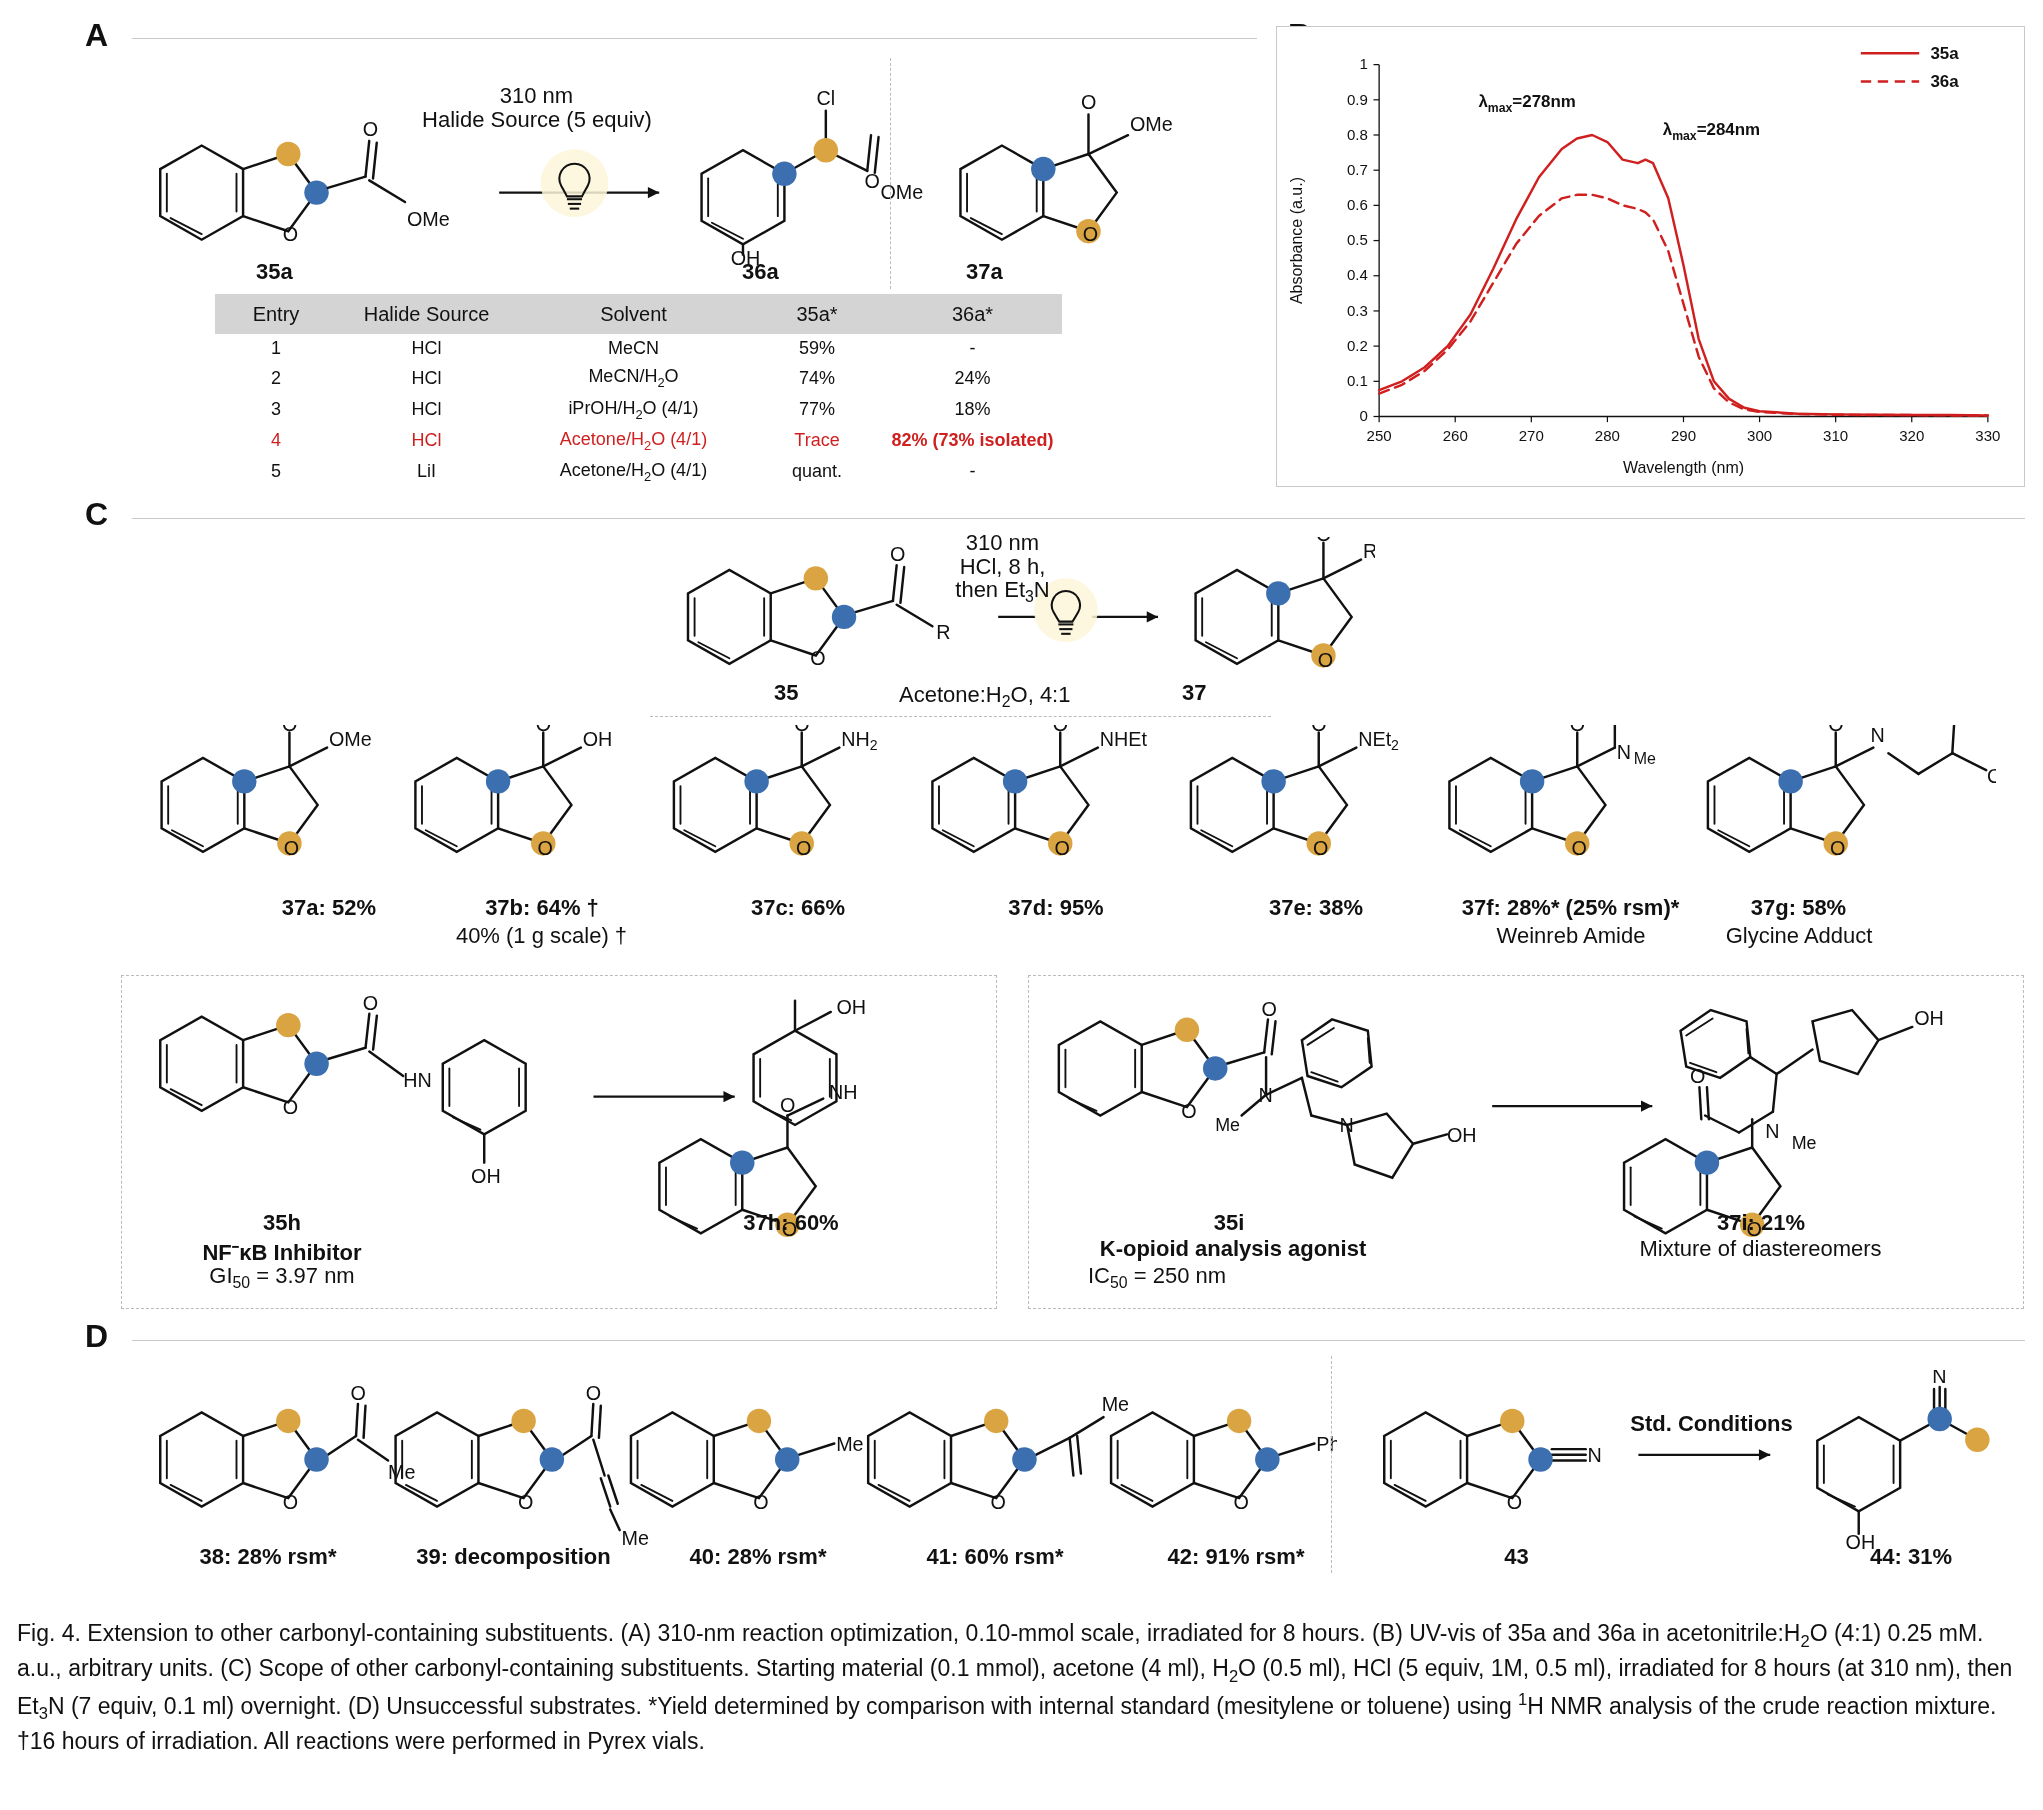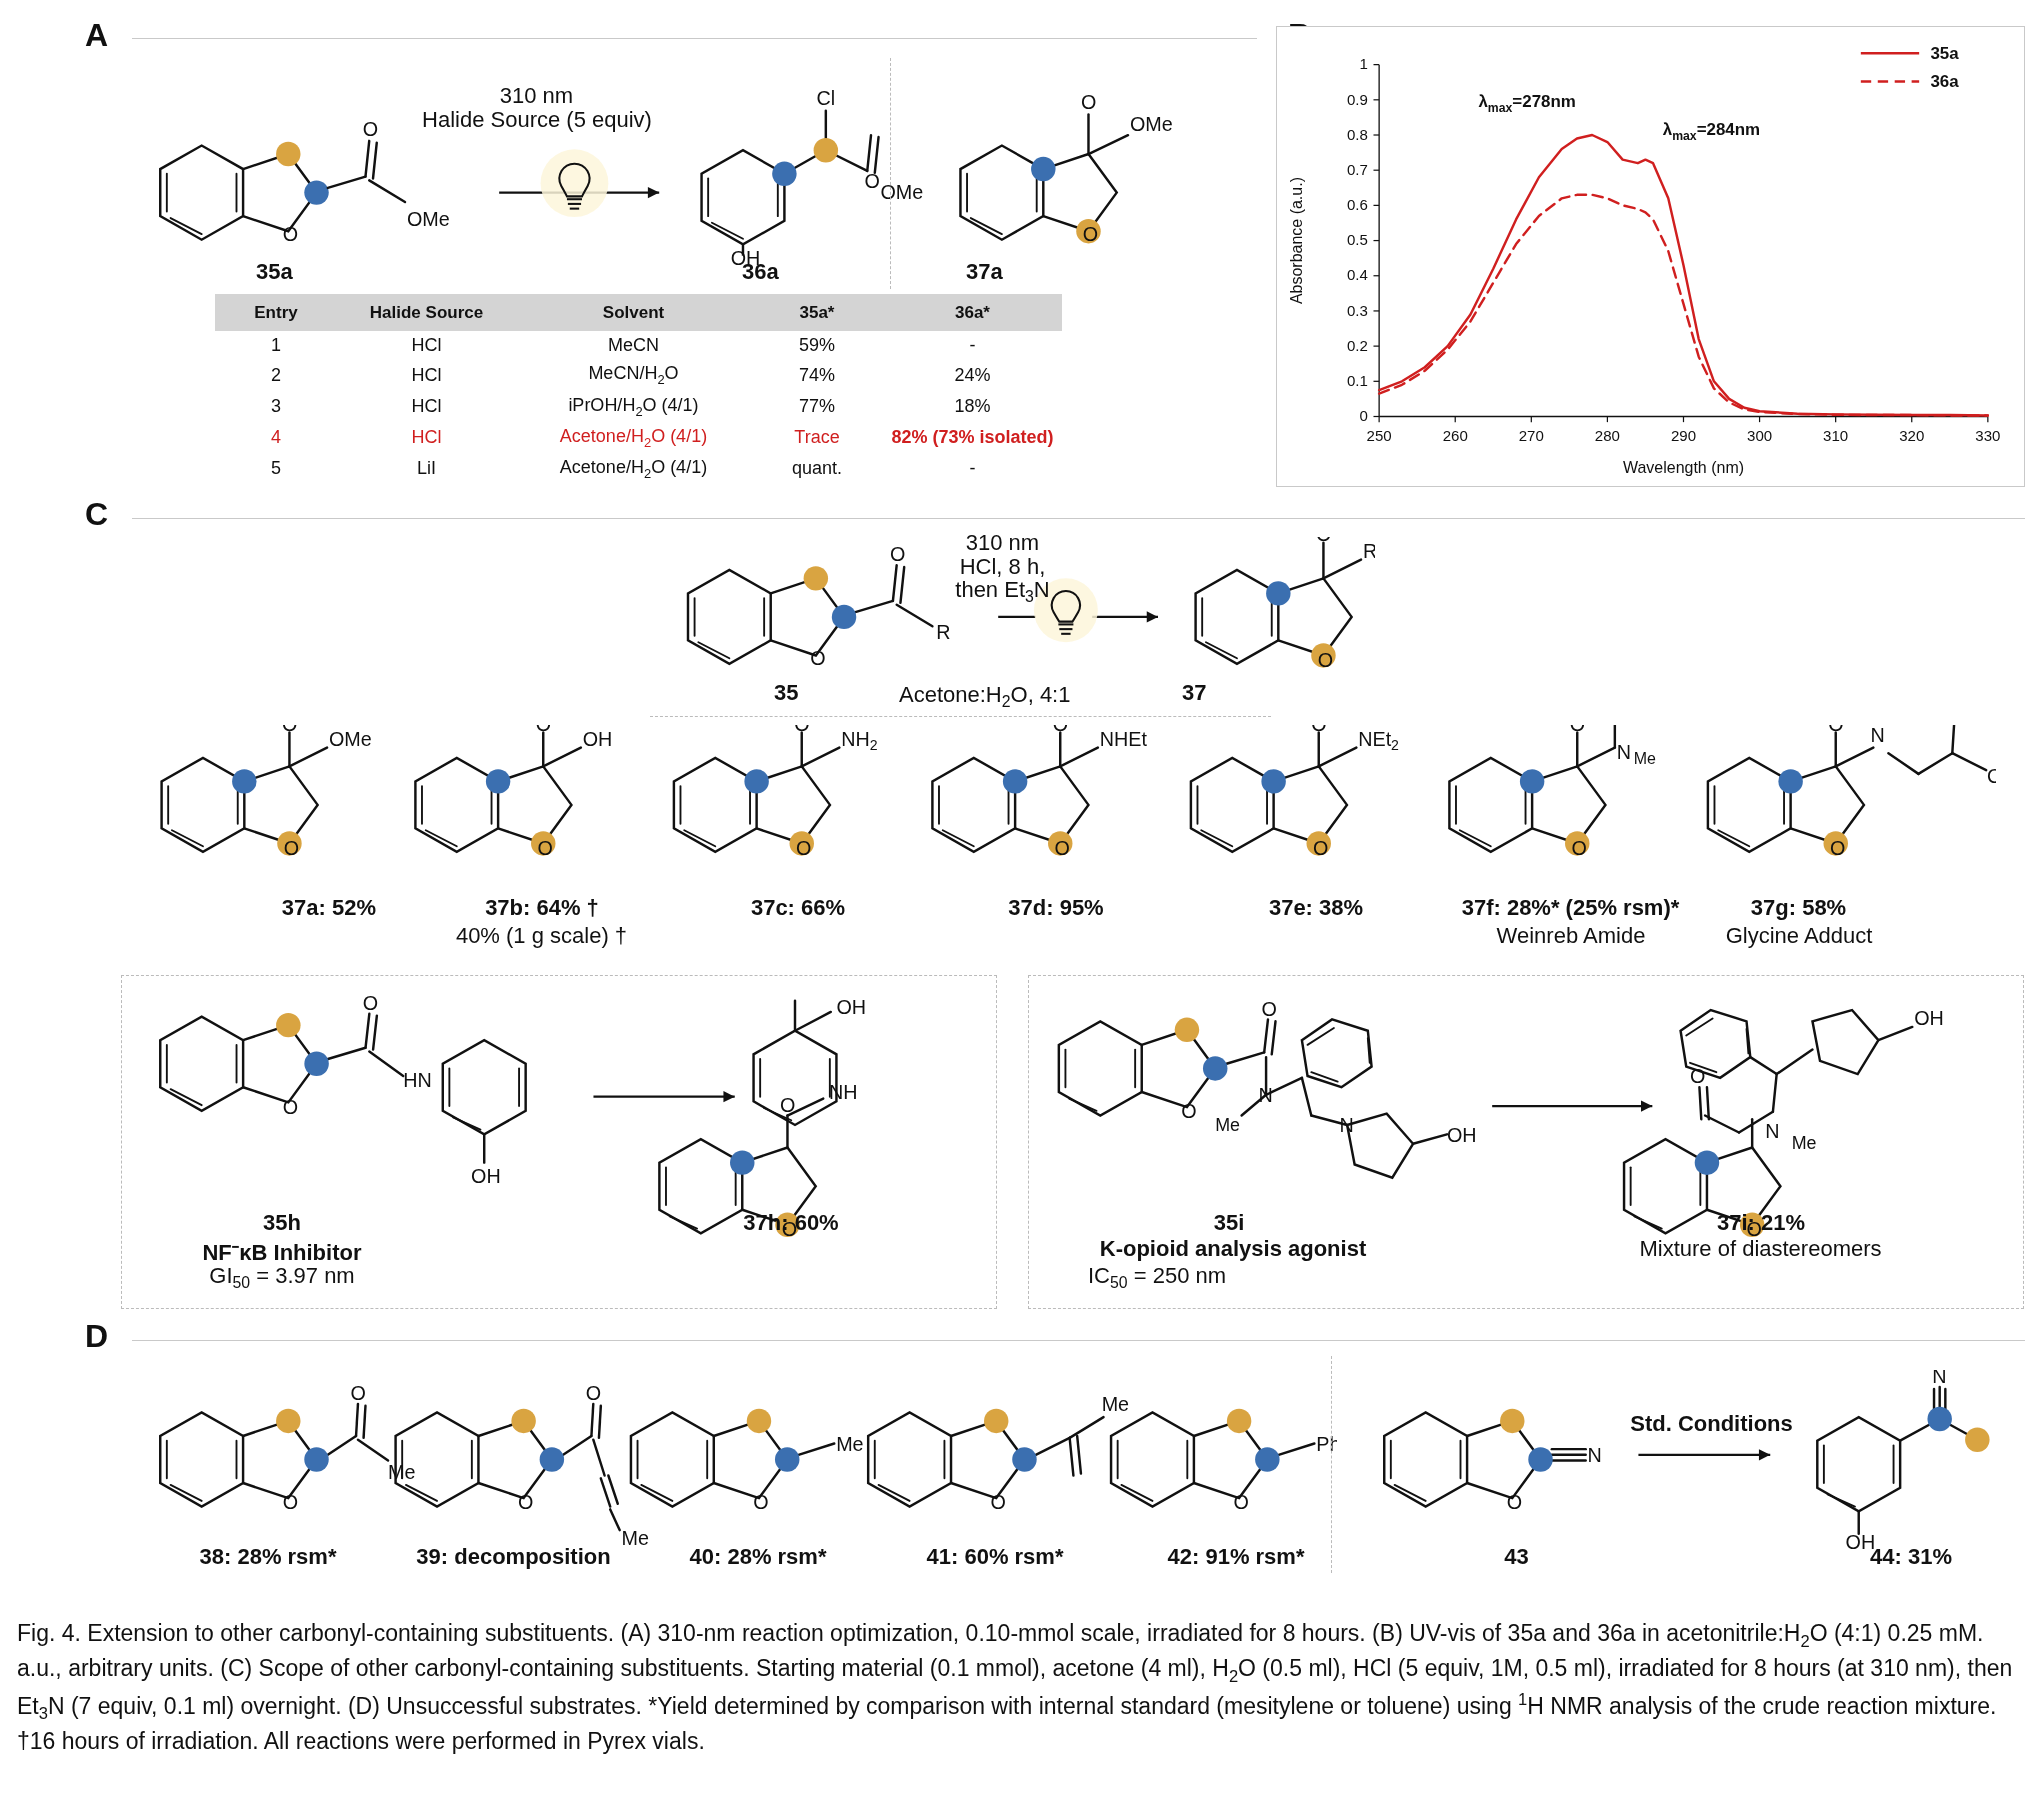--- a/index.html
+++ b/index.html
@@ -50,24 +50,24 @@
   
   #opt-table {
     position: absolute;
     left: 215px; top: 294px;
     width: 847px;
     border-collapse: collapse;
     font-size: 18px;
   }
   #opt-table thead th {
     background: #d4d4d4;
-    font-weight: bold;
+    font-weight: normal;
     padding: 8.5px 3.8px;
     text-align: center;
-    font-size: 17px;
+    font-size: 20px;
   }
   #opt-table tbody td {
     padding: 3.8px 3.8px;
     text-align: center;
     font-size: 18px;
   }
   .row-hl td { color: #d01f1f; }
 
   
   #chartB {

